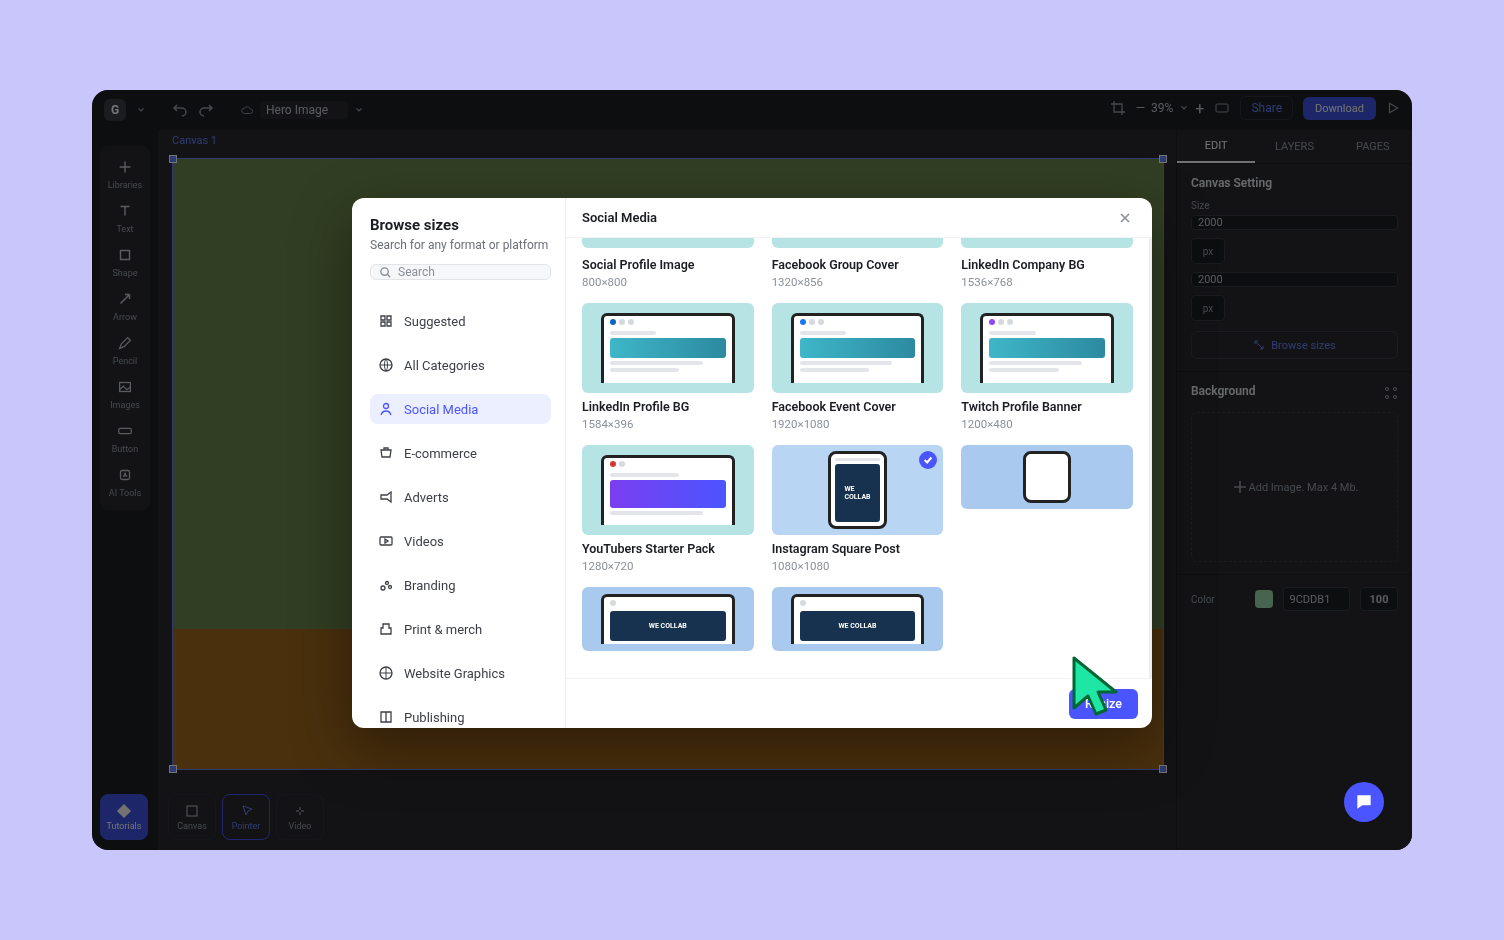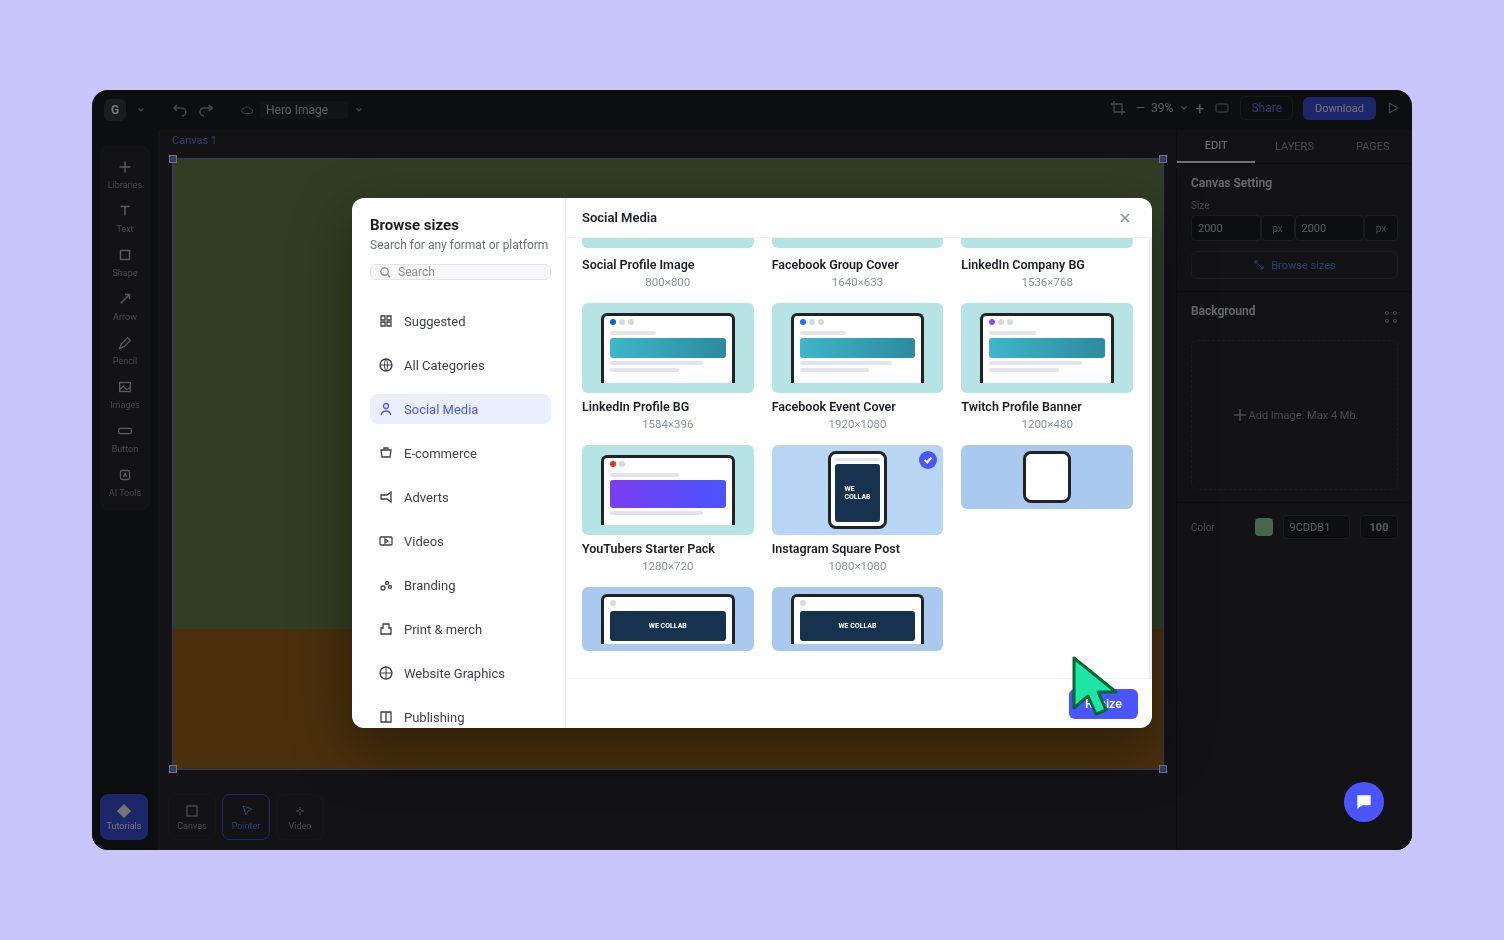--- a/index.html
+++ b/index.html
@@ -90,21 +90,21 @@
     border-left:1px solid #1e1f24;
     color:#c5c9d1; font-size:12px;
     z-index:2;
   }
   .rp-tabs{display:flex;border-bottom:1px solid #1e1f24;height:34px;}
   .rp-tab{flex:1;display:flex;align-items:center;justify-content:center;font-size:11px;color:#9aa0aa;}
   .rp-tab.active{color:#fff;border-bottom:2px solid #fff;}
   .rp-sec{padding:12px 14px;border-bottom:1px solid #1e1f24;}
   .rp-title{font-size:12px;font-weight:600;color:#e7e9ee;margin-bottom:10px;}
   .rp-label{font-size:10px;color:#9aa0aa;margin:4px 0;}
-  .rp-row{display:flex;}
+  .rp-row{display:flex;gap:8px;flex-direction:column;}
   .rp-input{flex:1;height:26px;background:#1e1f24;border:1px solid #3b3e45;border-radius:4px;display:flex;align-items:center;padding:0 6px;font-size:11px;color:#c5c9d1;}
   .rp-unit{width:34px;height:26px;background:#1e1f24;border:1px solid #3b3e45;border-radius:4px;display:flex;align-items:center;justify-content:center;font-size:10px;color:#9aa0aa;}
   .rp-browse{margin-top:10px;height:28px;border:1px solid #3b3e45;border-radius:6px;display:flex;align-items:center;justify-content:center;gap:6px;color:#6a84ff;font-size:11px;}
   .rp-bgbox{height:150px;border:1px dashed #3b3e45;border-radius:6px;display:flex;flex-direction:row;align-items:center;justify-content:center;gap:0;color:#9aa0aa;font-size:11px;}
   .rp-swatch{width:18px;height:18px;border-radius:4px;}
   .rp-cval{flex:1;height:24px;background:#1e1f24;border:1px solid #3b3e45;border-radius:4px;display:flex;align-items:center;padding:0 6px;font-size:11px;}
   .rp-copa{width:38px;height:24px;background:#1e1f24;border:1px solid #3b3e45;border-radius:4px;display:flex;align-items:center;justify-content:center;font-size:11px;font-weight:bold;}
   
   .modal{
     position:absolute; z-index:50;
@@ -142,21 +142,21 @@
   .thumb .devtop .d{width:6px;height:6px;border-radius:50%;background:#d6d9de;}
   .thumb .devbody{flex:1;display:flex;flex-direction:column;gap:3px;padding:3px 6px;}
   .skl{height:4px;background:#e3e5ea;border-radius:2px;}
   .skl.w60{width:60%}.skl.w80{width:80%}.skl.w40{width:40%}
   .hero{height:20px;border-radius:3px;background:linear-gradient(90deg,#3fb6c9,#2c8aa0);}
   .hero.red{background:#d8372f;}
   .hero.purple{background:linear-gradient(90deg,#7a3ef0,#4b55ff);}
   .hero.navy{background:#17324f;display:flex;align-items:center;justify-content:center;color:#fff;font-size:7px;font-weight:700;}
   .thumb .phone{width:34%;height:86%;background:#fff;border:3px solid #222;border-radius:8px;}
   .cname{font-size:12.5px;font-weight:600;color:#1b1d22;margin-top:3px;}
-  .cdim{font-size:11.5px;color:#8a8f99;text-align:center;}
+  .cdim{font-size:11.5px;color:#8a8f99;}
   .check{position:absolute;top:6px;right:6px;width:18px;height:18px;border-radius:50%;background:#4b55ff;display:flex;align-items:center;justify-content:center;}
   .check svg{width:10px;height:10px;stroke:#fff;fill:none;stroke-width:2.5;}
   .m-foot{height:50px;border-top:1px solid #f1f1f4;display:flex;align-items:center;justify-content:flex-end;padding:0 14px;}
   .m-resize{height:30px;padding:0 16px;border-radius:6px;background:#4b55ff;color:#fff;font-size:12.5px;font-weight:500;display:flex;align-items:center;cursor:pointer;}
   
   .cursor{position:absolute;z-index:200;}
   
   .helpbtn{position:absolute;right:28px;bottom:28px;width:40px;height:40px;border-radius:50%;background:#4b55ff;display:flex;align-items:center;justify-content:center;z-index:60;}
   .helpbtn svg{width:20px;height:20px;fill:#fff;}
   
@@ -329,21 +329,21 @@
       </div>
       <div class="rp-browse">
         <svg width="12" height="12" viewBox="0 0 12 12" fill="none" stroke="#6a84ff">
             <path d="M2 5V2h3M10 7v3H7M2 2l4 4M10 10L6 6"></path>
           </svg>
         <span>Browse sizes</span>
       </div>
     </div>
     <div class="rp-sec">
       <div style="display:flex;justify-content:space-between;align-items:center;margin-bottom:10px">
-        <div class="rp-title" style="margin-bottom:12px">Background</div>
+        <div class="rp-title" style="margin-bottom:4px">Background</div>
         <svg width="14" height="14" viewBox="0 0 14 14" fill="none" stroke="#9aa0aa">
             <circle cx="3" cy="3" r="1.5"></circle>
             <circle cx="11" cy="3" r="1.5"></circle>
             <circle cx="3" cy="11" r="1.5"></circle>
             <circle cx="11" cy="11" r="1.5"></circle>
           </svg>
       </div>
       <div class="rp-bgbox">
         <svg width="18" height="18" viewBox="0 0 18 18" stroke="#9aa0aa" fill="none">
             <path d="M9 3v12M3 9h12" stroke-width="1.6"></path>
@@ -464,21 +464,21 @@
       <div class="m-grid">
         <div class="m-gridwrap" id="mgrid">
             <div class="card">
               <div class="cut"></div>
               <div class="cname">Social Profile Image</div>
               <div class="cdim">800×800</div>
             </div>
             <div class="card">
               <div class="cut"></div>
               <div class="cname">Facebook Group Cover</div>
-              <div class="cdim">1640×633</div>
+              <div class="cdim">1320×856</div>
             </div>
             <div class="card">
               <div class="cut"></div>
               <div class="cname">LinkedIn Company BG</div>
               <div class="cdim">1536×768</div>
             </div>
             <div class="card">
               <div class="thumb">
                 <div class="device">
                   <div class="devtop">

